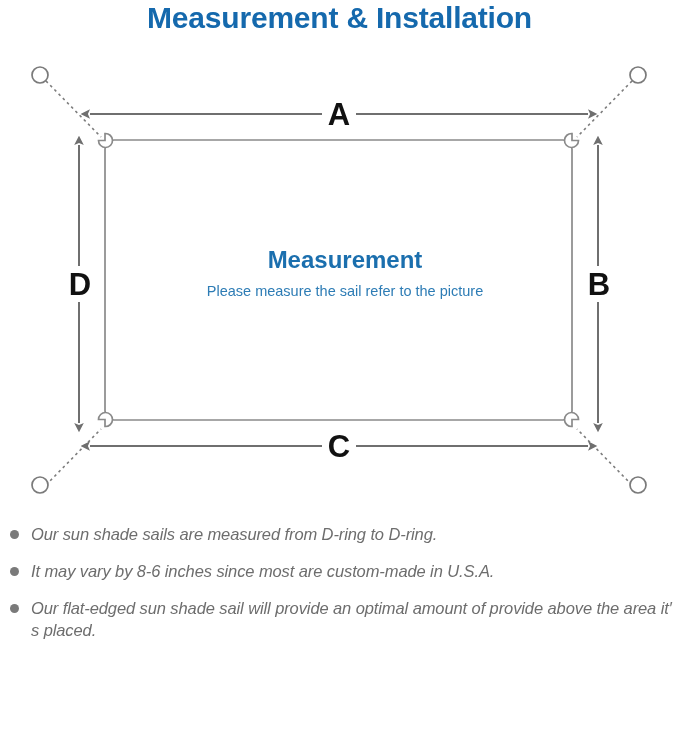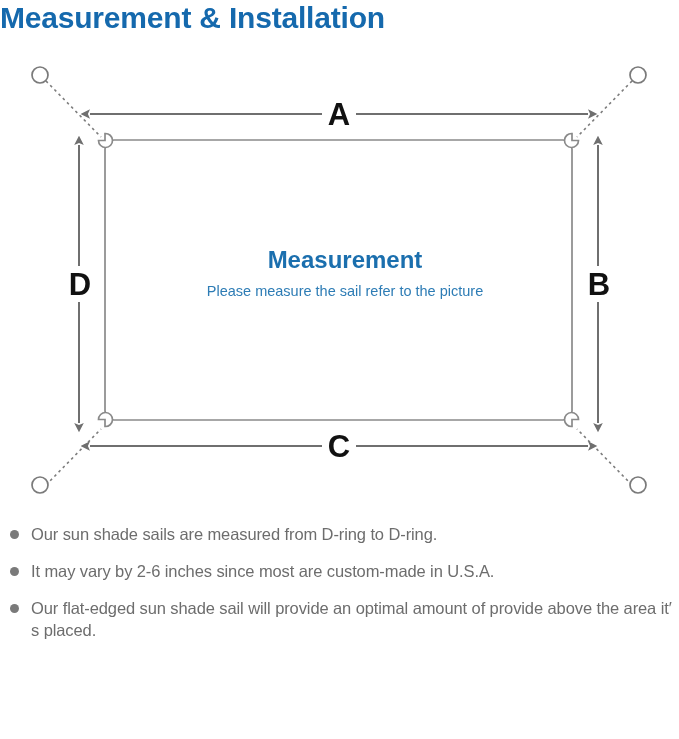--- a/index.html
+++ b/index.html
@@ -20,20 +20,21 @@
     height: 739px;
     background: #ffffff;
   }
 
   
   .title {
     position: absolute;
     top: 0px;
     left: 0;
     width: 679px;
+    text-align: center;
     font-size: 30px;
     font-weight: bold;
     color: #1569ad;
     letter-spacing: -0.2px;
     line-height: 36px;
   }
 
   
   .diagram {
     position: absolute;
@@ -84,20 +85,21 @@
     background: #7a7a7a;
     margin-top: 7px;
     margin-right: 12px;
   }
   .note-text {
     flex: 1 1 auto;
     font-size: 16.5px;
     line-height: 22px;
     color: #6d6d6d;
     letter-spacing: -0.1px;
+    font-style: italic;
   }
 </style>
 </head>
 <body>
 
 <div id="page">
 
   <div class="title">Measurement &amp; Installation</div>
 
   <div class="diagram">
@@ -166,21 +168,21 @@
 
   <div class="notes">
 
     <div class="note-row">
       <span class="note-bullet"></span>
       <span class="note-text">Our sun shade sails are measured from D-ring to D-ring.</span>
     </div>
 
     <div class="note-row">
       <span class="note-bullet"></span>
-      <span class="note-text">It may vary by 2-6 inches since most are custom-made in U.S.A.</span>
+      <span class="note-text">It may vary by 8-6 inches since most are custom-made in U.S.A.</span>
     </div>
 
 
 
     <div class="note-row">
       <span class="note-bullet"></span>
       <span class="note-text">Our flat-edged sun shade sail will provide an optimal amount of provide above the area it′ s placed.</span>
     </div>
 
   </div>

